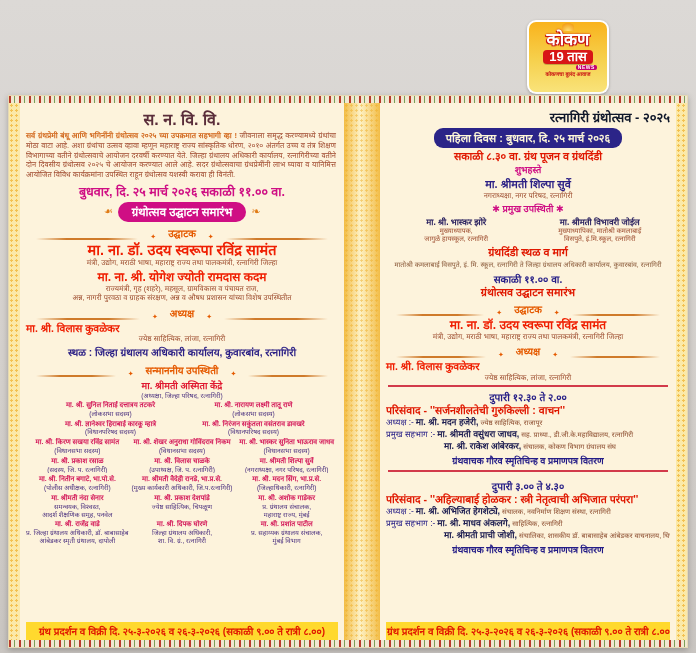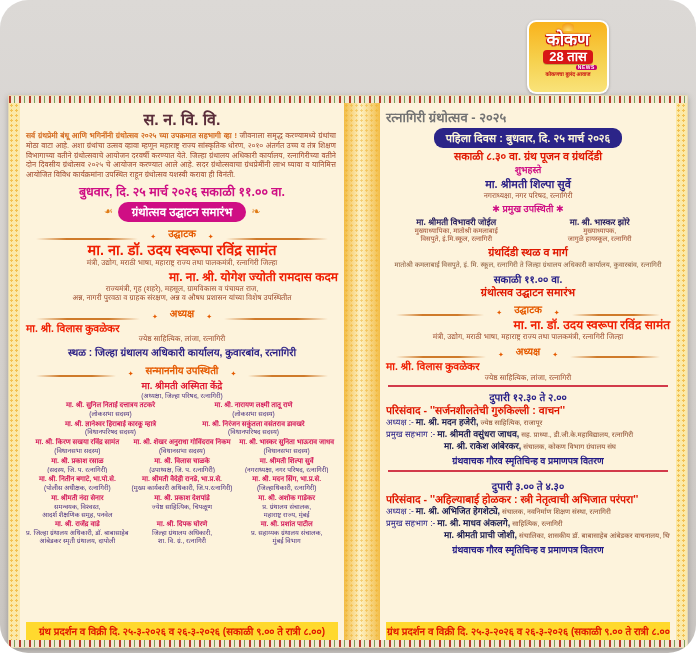--- a/index.html
+++ b/index.html
@@ -1,17 +1,17 @@
 <!DOCTYPE html>
 <html><head>
 <meta charset="utf-8">
 <style>
   html,body{margin:0;padding:0;}
   body{font-family:"Liberation Sans","DejaVu Sans",sans-serif;}
-  .stage{position:relative;width:696px;height:653px;background:linear-gradient(180deg,#dcd9d6 0%,#d3cfcb 60%,#c9c5c1 100%);overflow:hidden;border-radius:28px;}
+  .stage{position:relative;width:696px;height:653px;background:linear-gradient(180deg,#dcd9d6 0%,#d3cfcb 60%,#c9c5c1 100%);overflow:hidden;}
   
   .logo{position:absolute;top:20px;left:527px;width:78px;height:70px;background:#fff;border-radius:9px;padding:2px;box-shadow:0 1px 3px rgba(0,0,0,.25);}
   .logo-inner{width:100%;height:100%;border-radius:7px;background:linear-gradient(180deg,#f9b31d 0%,#f6d14e 55%,#f9e37a 100%);display:flex;flex-direction:column;align-items:center;justify-content:flex-start;overflow:hidden;}
   .logo-sun{width:12px;height:8px;border-radius:50% 50% 0 0;background:radial-gradient(circle at 50% 100%,#ffe27a,#f08c00);margin-top:1px;}
   .logo-l1{font-size:17px;font-weight:bold;color:#fff;line-height:1.05;text-shadow:0 0 2px #c81414,1px 1px 0 #c81414,-1px 1px 0 #c81414;}
   .logo-l2{background:#d81616;color:#fff;font-size:13px;font-weight:bold;line-height:1.1;padding:0 6px;border-radius:4px;margin-top:1px;position:relative;box-shadow:0 1px 0 rgba(0,0,0,.2);}
   .logo-news{position:absolute;right:-4px;bottom:-6px;background:#c4006e;color:#fff;font-size:5px;font-weight:bold;padding:0 2px;border-radius:2px;letter-spacing:.5px;}
   .logo-tag{font-size:5.4px;font-weight:bold;color:#c81414;margin-top:6px;white-space:nowrap;}
   
   .card{position:absolute;left:8px;top:95px;width:678px;height:551px;background:#fdf3dc;border:1px solid #e6d9b4;box-shadow:0 2px 6px rgba(0,0,0,.25);display:flex;flex-direction:column;}
@@ -19,42 +19,42 @@
   .card-body{flex:1;display:flex;flex-direction:row;min-height:0;}
   .band-v{flex:0 0 11px;background-color:#fbe9a8;background-image:radial-gradient(circle,rgba(238,172,32,.65) 30%,transparent 32%);background-size:5px 5px;}
   .spine{flex:0 0 36px;background-color:#fdf0c0;background-image:radial-gradient(circle,rgba(238,172,32,.5) 28%,transparent 30%),linear-gradient(90deg,rgba(240,180,50,.85),rgba(255,248,220,.2) 45%,rgba(240,180,50,.85));background-size:5px 5px,100% 100%;}
   .page{flex:1;min-width:0;background:#fdf3dc;display:flex;flex-direction:column;padding:5px 6px 0 6px;overflow:hidden;}
   .page-left{flex:0 0 312px;}
   .divider{display:flex;align-items:flex-end;gap:12px;margin:3px 10px 2px 10px;}
   .divider .rule{flex:1;height:2px;background:linear-gradient(90deg,transparent,#cf7a2a 30%,#cf7a2a 70%,transparent);}
   .divider .orn{color:#e55a00;font-size:7px;line-height:1;}
   .divider .d-label{color:#e55a00;font-weight:bold;font-size:10px;white-space:nowrap;}
   .name-xl{color:#ef1f02;font-weight:bold;font-size:14.5px;line-height:1.15;text-align:center;}
-  .name-lg{color:#ef1f02;font-weight:bold;font-size:12px;line-height:1.2;text-align:right;margin-top:2px;}
+  .name-lg{color:#ef1f02;font-weight:bold;font-size:12px;line-height:1.2;text-align:center;margin-top:2px;}
   .name-md{color:#ef1f02;font-weight:bold;font-size:10.5px;line-height:1.2;text-align:left;}
   .detail{color:#9c4a2c;font-size:7.4px;line-height:1.25;text-align:center;}
   .strip{margin-top:auto;background:#ffd92e;color:#e01800;font-weight:bold;font-size:10px;text-align:center;padding:2px 1px;white-space:nowrap;overflow:hidden;}
   
   .salutation{color:#5a2d3a;font-weight:bold;font-size:16px;text-align:center;}
   .intro{color:#a04a2e;font-size:7.5px;line-height:1.3;text-align:justify;margin:1px 2px 2px 0;}
   .intro .lead{color:#d2691e;font-weight:bold;}
   .datetime{color:#cf0e84;font-weight:bold;font-size:12.5px;text-align:center;margin:1px 0;}
   .banner-row{display:flex;align-items:center;justify-content:center;gap:5px;margin:1px 0;}
   .banner{background:#cf0e84;color:#fff;font-weight:bold;font-size:11.5px;padding:2px 14px 3px 14px;border-radius:12px;white-space:nowrap;}
   .flourish{color:#e07b16;font-size:11px;line-height:1;}
   .venue{color:#2b1f85;font-weight:bold;font-size:10.2px;text-align:center;margin:2px 0 1px 0;}
   .chief-name{color:#e01830;font-weight:bold;font-size:9.5px;text-align:center;}
   .dig-grid{display:flex;flex-direction:column;gap:2px;margin-top:1px;}
   .dig-row{display:flex;justify-content:space-between;gap:2px;}
   .dig-row.two{padding:0 14px;}
   .person{flex:1;min-width:0;}
   .p-name{color:#d41a5a;font-weight:bold;font-size:6.9px;line-height:1.25;text-align:center;white-space:nowrap;overflow:hidden;}
   .p-detail{color:#472c7d;font-size:6.6px;line-height:1.2;text-align:center;white-space:nowrap;overflow:hidden;}
   
-  .r-title{color:#737373;font-weight:bold;font-size:13px;text-align:left;}
+  .r-title{color:#0f172a;font-weight:bold;font-size:13px;text-align:right;}
   .day-banner{display:block;margin:2px auto;background:#2b2488;color:#fdf6d8;font-weight:bold;font-size:11px;padding:2px 12px 3px 12px;border-radius:9px;white-space:nowrap;width:max-content;max-width:100%;}
   .event-red{color:#e01800;font-weight:bold;font-size:10.8px;text-align:center;line-height:1.2;}
   .magenta-label{color:#cf0e84;font-weight:bold;font-size:9.3px;text-align:center;}
   .host-name{color:#2b1f85;font-weight:bold;font-size:11px;text-align:center;}
   .guest-row{display:flex;gap:3px;margin-top:1px;}
   .g-name{color:#2b2260;font-weight:bold;font-size:8.4px;text-align:center;white-space:nowrap;overflow:hidden;}
   .g-detail{color:#9c4a2c;font-size:6.8px;line-height:1.22;text-align:center;white-space:nowrap;overflow:hidden;}
   .route{color:#8a5a3a;font-size:6.9px;text-align:center;white-space:nowrap;overflow:hidden;margin:1px 0;}
   .r-time{color:#241c86;font-weight:bold;font-size:10.2px;text-align:center;margin-top:2px;}
   .sep{border:none;border-top:2px solid #d23a4a;margin:3px 2px;}
@@ -67,21 +67,21 @@
 </style>
 </head>
 <body>
 
 <div class="stage">
 
   <div class="logo">
     <div class="logo-inner">
       <div class="logo-sun"></div>
       <div class="logo-l1">कोकण</div>
-      <div class="logo-l2"><span>28 तास</span><span class="logo-news">NEWS</span></div>
+      <div class="logo-l2"><span>19 तास</span><span class="logo-news">NEWS</span></div>
       <div class="logo-tag">कोकणचा बुलंद आवाज</div>
     </div>
   </div>
 
   <div class="card">
     <div class="band-h"></div>
     <div class="card-body">
       <div class="band-v"></div>
 
       <div class="page page-left">
@@ -229,28 +229,28 @@
       <div class="page page-right">
         <div class="r-title">रत्नागिरी ग्रंथोत्सव - २०२५</div>
         <span class="day-banner">पहिला दिवस : बुधवार, दि. २५ मार्च २०२६</span>
         <div class="event-red">सकाळी ८.३० वा. ग्रंथ पूजन व ग्रंथदिंडी</div>
         <div class="magenta-label">शुभहस्ते</div>
         <div class="host-name">मा. श्रीमती शिल्पा सुर्वे</div>
         <div class="detail">नगराध्यक्षा, नगर परिषद, रत्नागिरी</div>
         <div class="magenta-label" style="margin-top:2px;">✱ प्रमुख उपस्थिती ✱</div>
         <div class="guest-row" id="guest-row">
             <div class="person">
+              <div class="g-name">मा. श्री. भास्कर झोरे</div>
+              <div class="g-detail">मुख्याध्यापक,</div>
+              <div class="g-detail">जागुळे हायस्कूल, रत्नागिरी</div>
+            </div>
+            <div class="person">
               <div class="g-name">मा. श्रीमती विभावरी जोईल</div>
               <div class="g-detail">मुख्याध्यापिका, मातोश्री कमलाबाई</div>
               <div class="g-detail">विसपुते, इं.मि.स्कूल, रत्नागिरी</div>
-            </div>
-            <div class="person">
-              <div class="g-name">मा. श्री. भास्कर झोरे</div>
-              <div class="g-detail">मुख्याध्यापक,</div>
-              <div class="g-detail">जागुळे हायस्कूल, रत्नागिरी</div>
             </div>
           </div>
         <div class="event-red" style="margin-top:2px;">ग्रंथदिंडी स्थळ व मार्ग</div>
         <div class="route">मातोश्री कमलाबाई विसपुते, इं. मि. स्कूल, रत्नागिरी ते जिल्हा ग्रंथालय अधिकारी कार्यालय, कुवारबांव, रत्नागिरी</div>
         <div class="r-time">सकाळी ११.०० वा.</div>
         <div class="event-red">ग्रंथोत्सव उद्घाटन समारंभ</div>
         <div class="divider">
             <span class="rule"></span>
             <span class="orn">✦</span>
             <span class="d-label">उद्घाटक</span>

